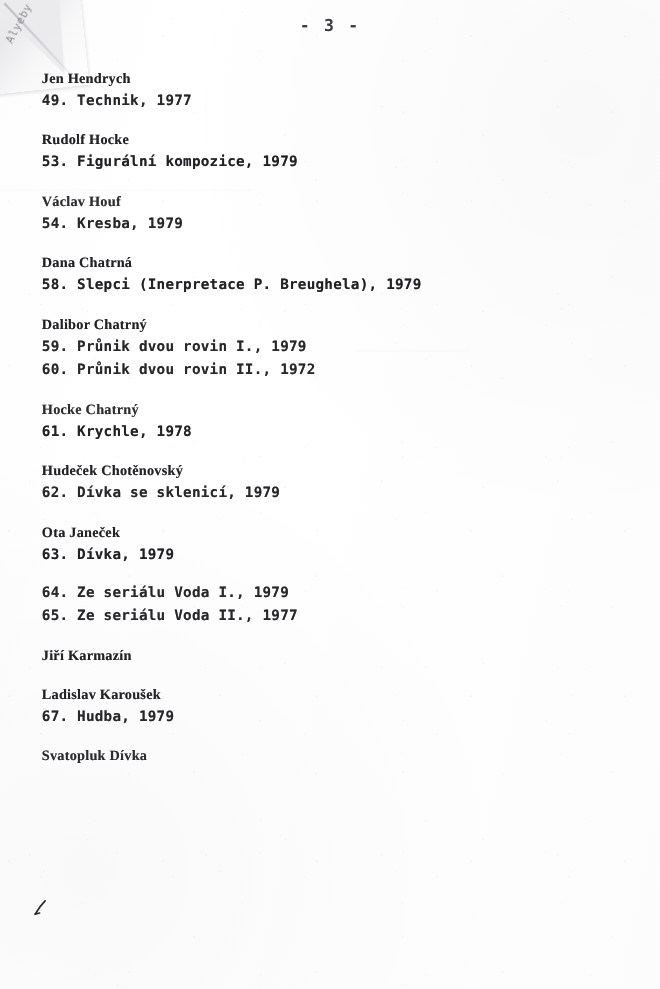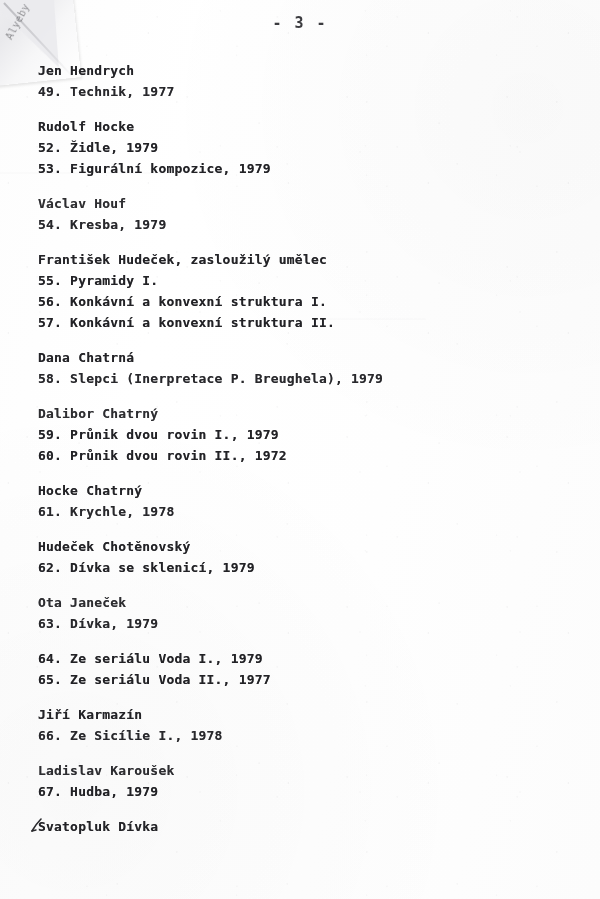--- a/index.html
+++ b/index.html
@@ -101,21 +101,21 @@
   .artist,.work{
     font-size:13px;
     line-height:21px;
     color:#26262a;
     white-space:pre;
     font-weight:700;
     letter-spacing:.2px;
     text-shadow:0 0 .55px rgba(40,40,44,.55);
     filter:blur(.16px);
   }
-  .artist{ color:#232327; }
+  .artist{ color:#232327;font-family:Liberation Serif, serif; }
   .work{ color:#222226; }
 
   
   .entry:nth-child(odd) .work{ opacity:.97; }
   .entry:nth-child(3n) .artist{ opacity:.95; }
 
   
   #pen-stroke{
     position:absolute;
     left:30px;top:818px;
@@ -138,32 +138,25 @@
 
   <div id="page-header">- 3 -</div>
 
   <div id="content">
       <div class="entry">
         <div class="artist">Jen Hendrych</div>
         <div class="work">49. Technik, 1977</div>
       </div>
       <div class="entry">
         <div class="artist">Rudolf Hocke</div>
-        <div class="work">52. Židle, 1979</div>
         <div class="work">53. Figurální kompozice, 1979</div>
       </div>
       <div class="entry">
         <div class="artist">Václav Houf</div>
         <div class="work">54. Kresba, 1979</div>
-      </div>
-      <div class="entry">
-        <div class="artist">František Hudeček, zasloužilý umělec</div>
-        <div class="work">55. Pyramidy I.</div>
-        <div class="work">56. Konkávní a konvexní struktura I.</div>
-        <div class="work">57. Konkávní a konvexní struktura II.</div>
       </div>
       <div class="entry">
         <div class="artist">Dana Chatrná</div>
         <div class="work">58. Slepci (Inerpretace P. Breughela), 1979</div>
       </div>
       <div class="entry">
         <div class="artist">Dalibor Chatrný</div>
         <div class="work">59. Průnik dvou rovin I., 1979</div>
         <div class="work">60. Průnik dvou rovin II., 1972</div>
       </div>
@@ -178,21 +171,20 @@
       <div class="entry">
         <div class="artist">Ota Janeček</div>
         <div class="work">63. Dívka, 1979</div>
       </div>
       <div class="entry">
         <div class="work">64. Ze seriálu Voda I., 1979</div>
         <div class="work">65. Ze seriálu Voda II., 1977</div>
       </div>
       <div class="entry">
         <div class="artist">Jiří Karmazín</div>
-        <div class="work">66. Ze Sicílie I., 1978</div>
       </div>
       <div class="entry">
         <div class="artist">Ladislav Karoušek</div>
         <div class="work">67. Hudba, 1979</div>
       </div>
       <div class="entry">
         <div class="artist">Svatopluk Dívka</div>
       </div>
     </div>
 

